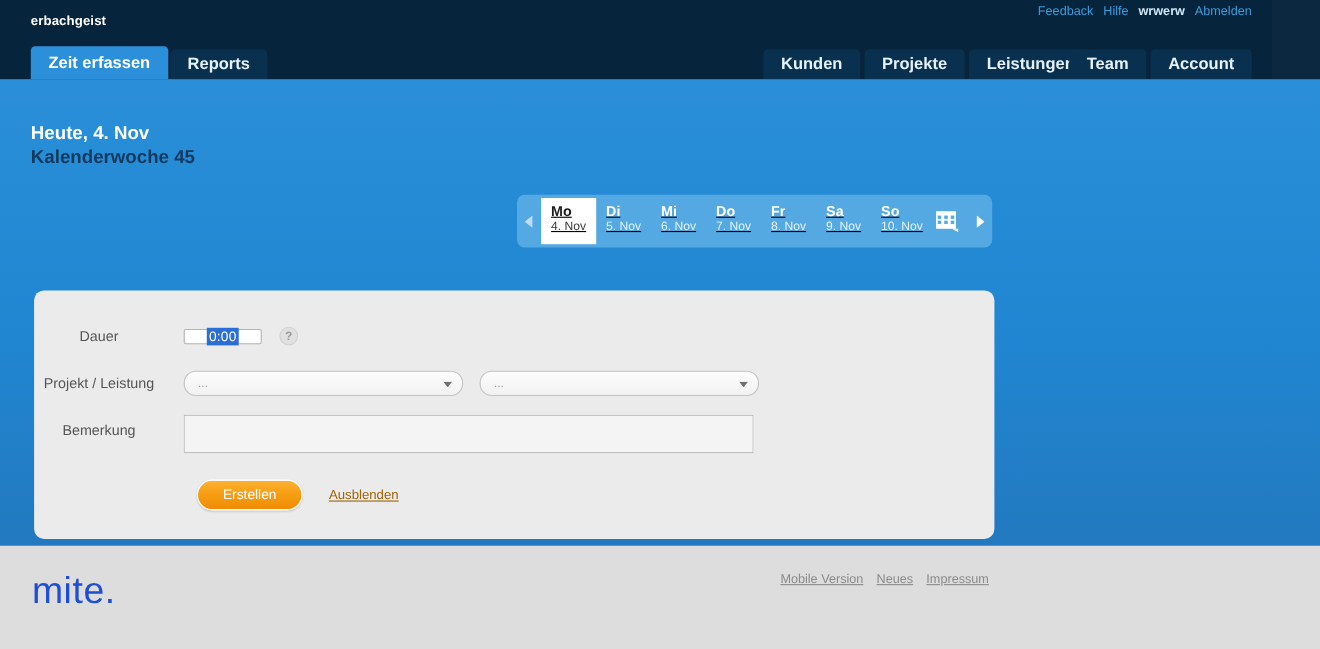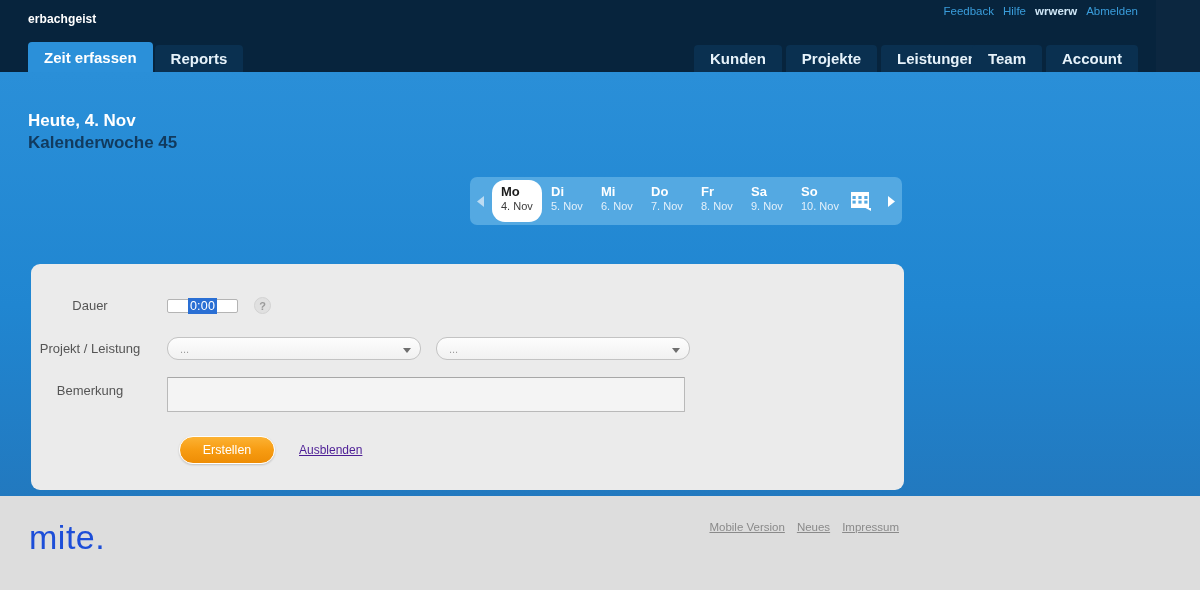--- a/index.html
+++ b/index.html
@@ -146,23 +146,24 @@
   .dp-arrow svg { display: block; }
 
   .dp-days {
     flex: 1;
     display: flex;
     align-items: stretch;
   }
   .day {
     flex: 1;
     padding: 4px 0 4px 9px;
-    border-radius: 13px;
+    border-radius: 0;
     cursor: pointer;
     line-height: 1.25;
+    text-decoration: underline;
   }
   .day .dow {
     font-size: 13px;
     font-weight: bold;
     color: #ffffff;
   }
   .day .dnum {
     font-size: 11px;
     color: #e4f1fb;
   }
@@ -287,21 +288,21 @@
     color: #ffffff;
     font-size: 12.5px;
     display: flex;
     align-items: center;
     justify-content: center;
     cursor: pointer;
   }
   .link-ausblenden {
     margin-left: 24px;
     font-size: 12px;
-    color: #4c1d95;
+    color: #a16207;
     text-decoration: underline;
     cursor: pointer;
   }
 
   
   .entrypanel {
     position: absolute;
     left: 31px;
     top: 447px;
     width: 873px;

